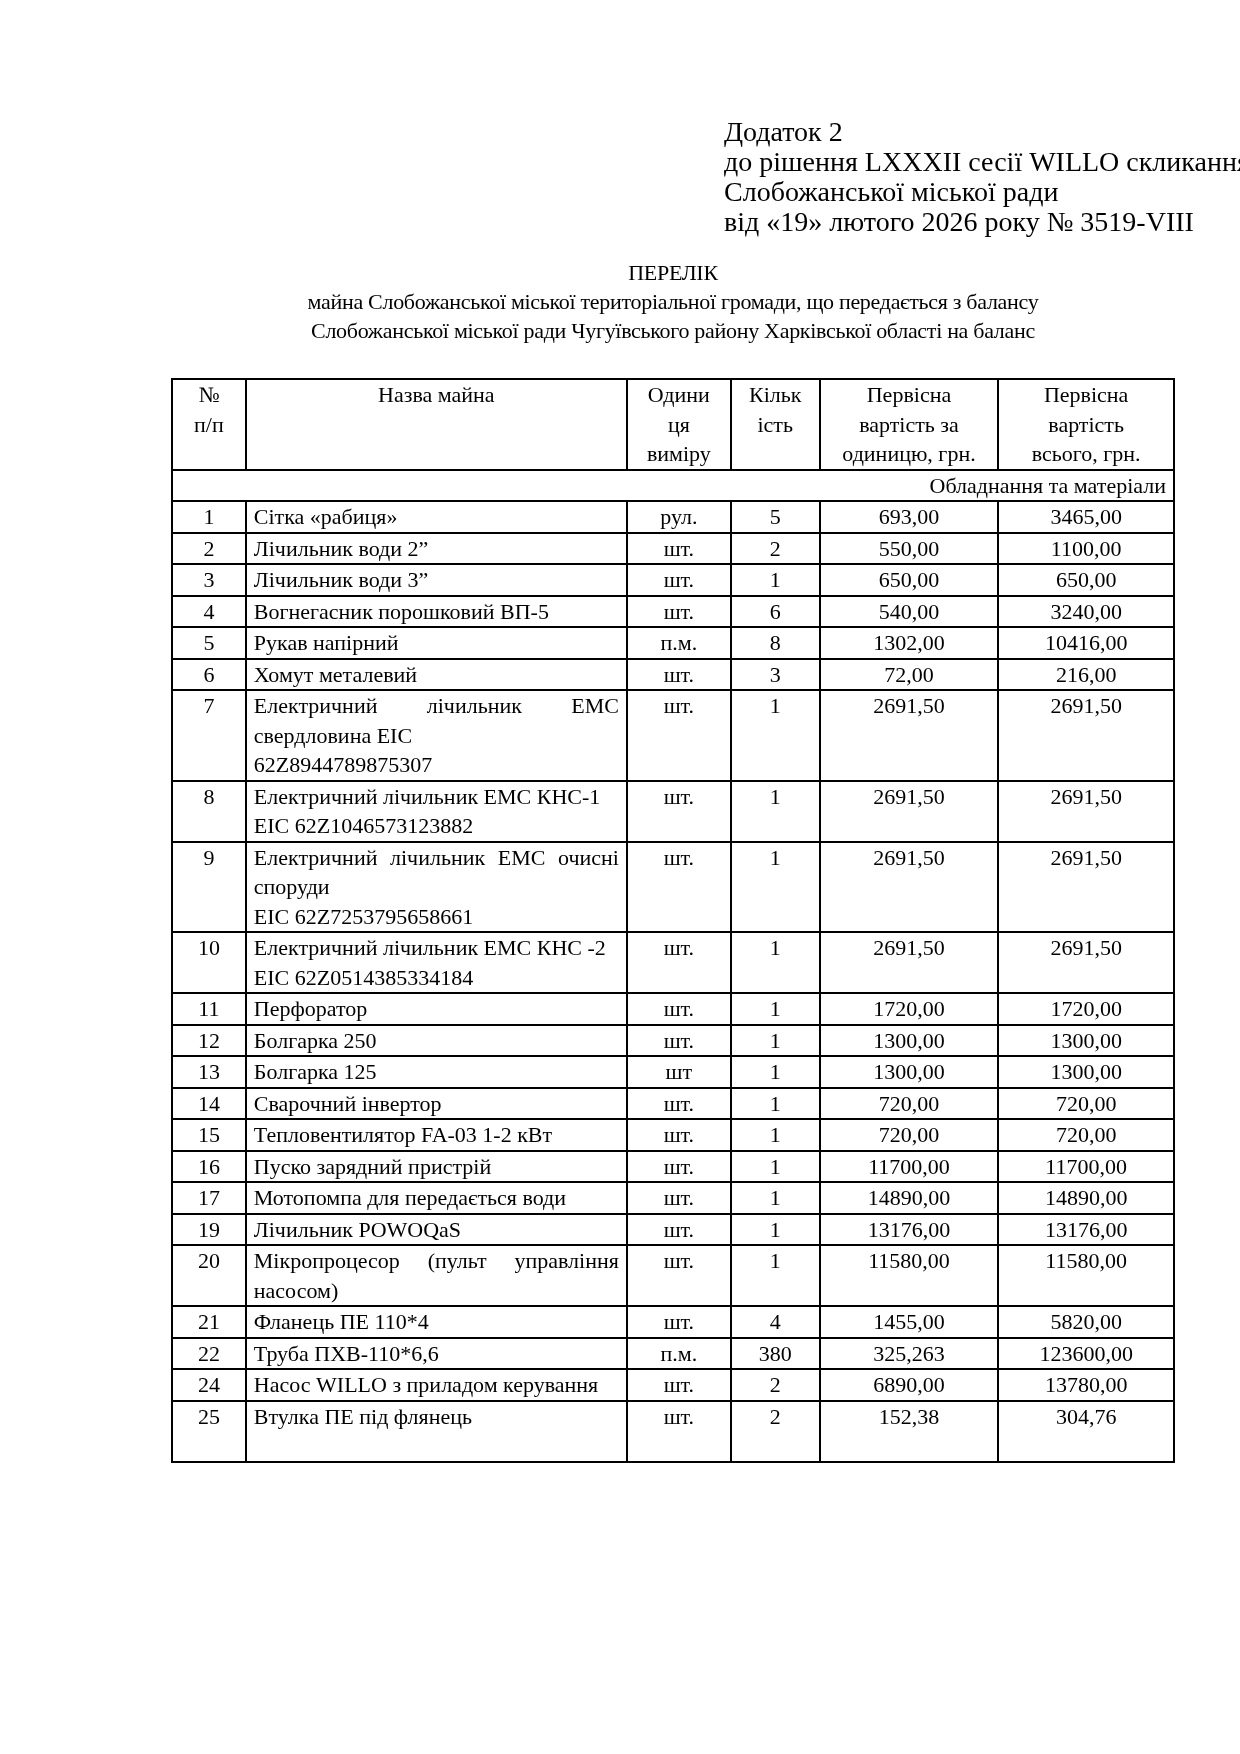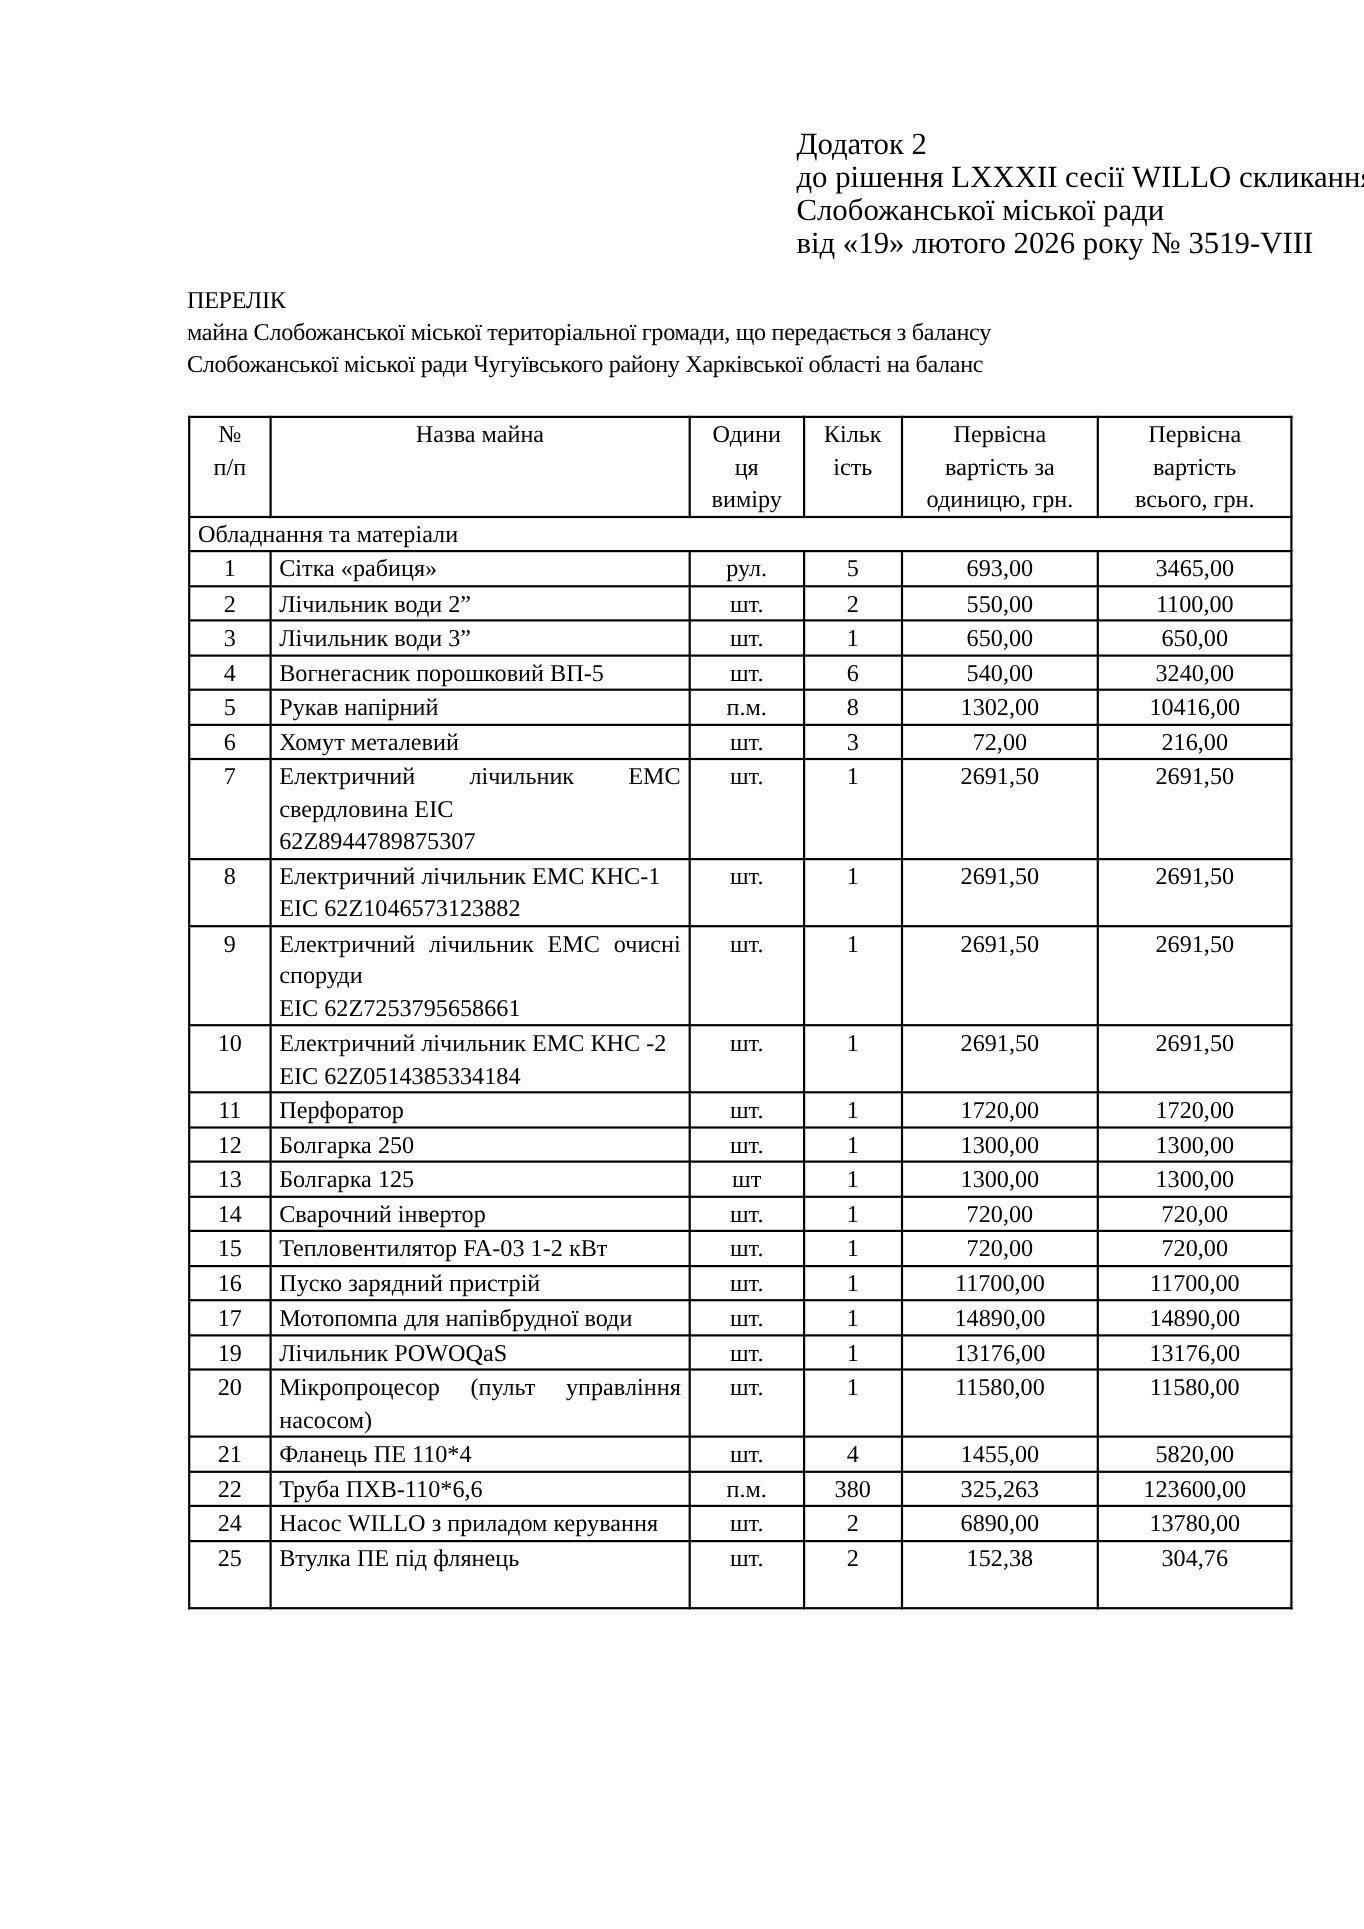--- a/index.html
+++ b/index.html
@@ -8,41 +8,41 @@
     font-family: "Liberation Serif", "DejaVu Serif", serif;
     color: #000;
   }
   .addendum {
     position: absolute; left: 724px; top: 117px;
     font-size: 28px; line-height: 30px;
   }
   .addendum div { white-space: nowrap; }
   .title-block {
     position: absolute; left: 170px; width: 1006px; top: 258px;
-    font-size: 22px; line-height: 29px;
+    text-align: center; font-size: 22px; line-height: 29px;
   }
   .title-block .t-line { white-space: nowrap; letter-spacing: -0.3px; }
   table.asset-table {
     position: absolute; left: 171px; top: 378px;
     width: 1004px; border-collapse: collapse;
     font-size: 22px; line-height: 29.5px;
   }
   table.asset-table th, table.asset-table td {
     border: 2px solid #000; vertical-align: top; padding: 0 7px;
   }
   table.asset-table th { font-weight: normal; text-align: center; }
   col.c-no { width: 74px; }
   col.c-name { width: 382px; }
   col.c-unit { width: 104px; }
   col.c-qty { width: 89px; }
   col.c-price { width: 179px; }
   col.c-total { width: 176px; }
   td.num, td.unit, td.qty, td.price, td.total { text-align: center; }
   td.name { text-align: justify; text-align-last: left; }
-  td.section { text-align: left; }
+  td.section { text-align: right; }
   tr.item td { padding-top: 0; padding-bottom: 0; }
   tr.last-item td { height: 59px; }
 </style>
 </head>
 <body>
 
 <div class="addendum">
   <div>Додаток 2</div>
   <div>до рішення LXXXII сесії WILLO скликання</div>
   <div>Слобожанської міської ради</div>
@@ -258,21 +258,21 @@
           <div>Пуско зарядний пристрій</div>
         </td>
         <td class="unit">шт.</td>
         <td class="qty">1</td>
         <td class="price">11700,00</td>
         <td class="total">11700,00</td>
       </tr>
       <tr class="item">
         <td class="num">17</td>
         <td class="name">
-          <div>Мотопомпа для напівбрудної води</div>
+          <div>Мотопомпа для передається води</div>
         </td>
         <td class="unit">шт.</td>
         <td class="qty">1</td>
         <td class="price">14890,00</td>
         <td class="total">14890,00</td>
       </tr>
       <tr class="item">
         <td class="num">19</td>
         <td class="name">
           <div>Лічильник POWOQaS</div>

